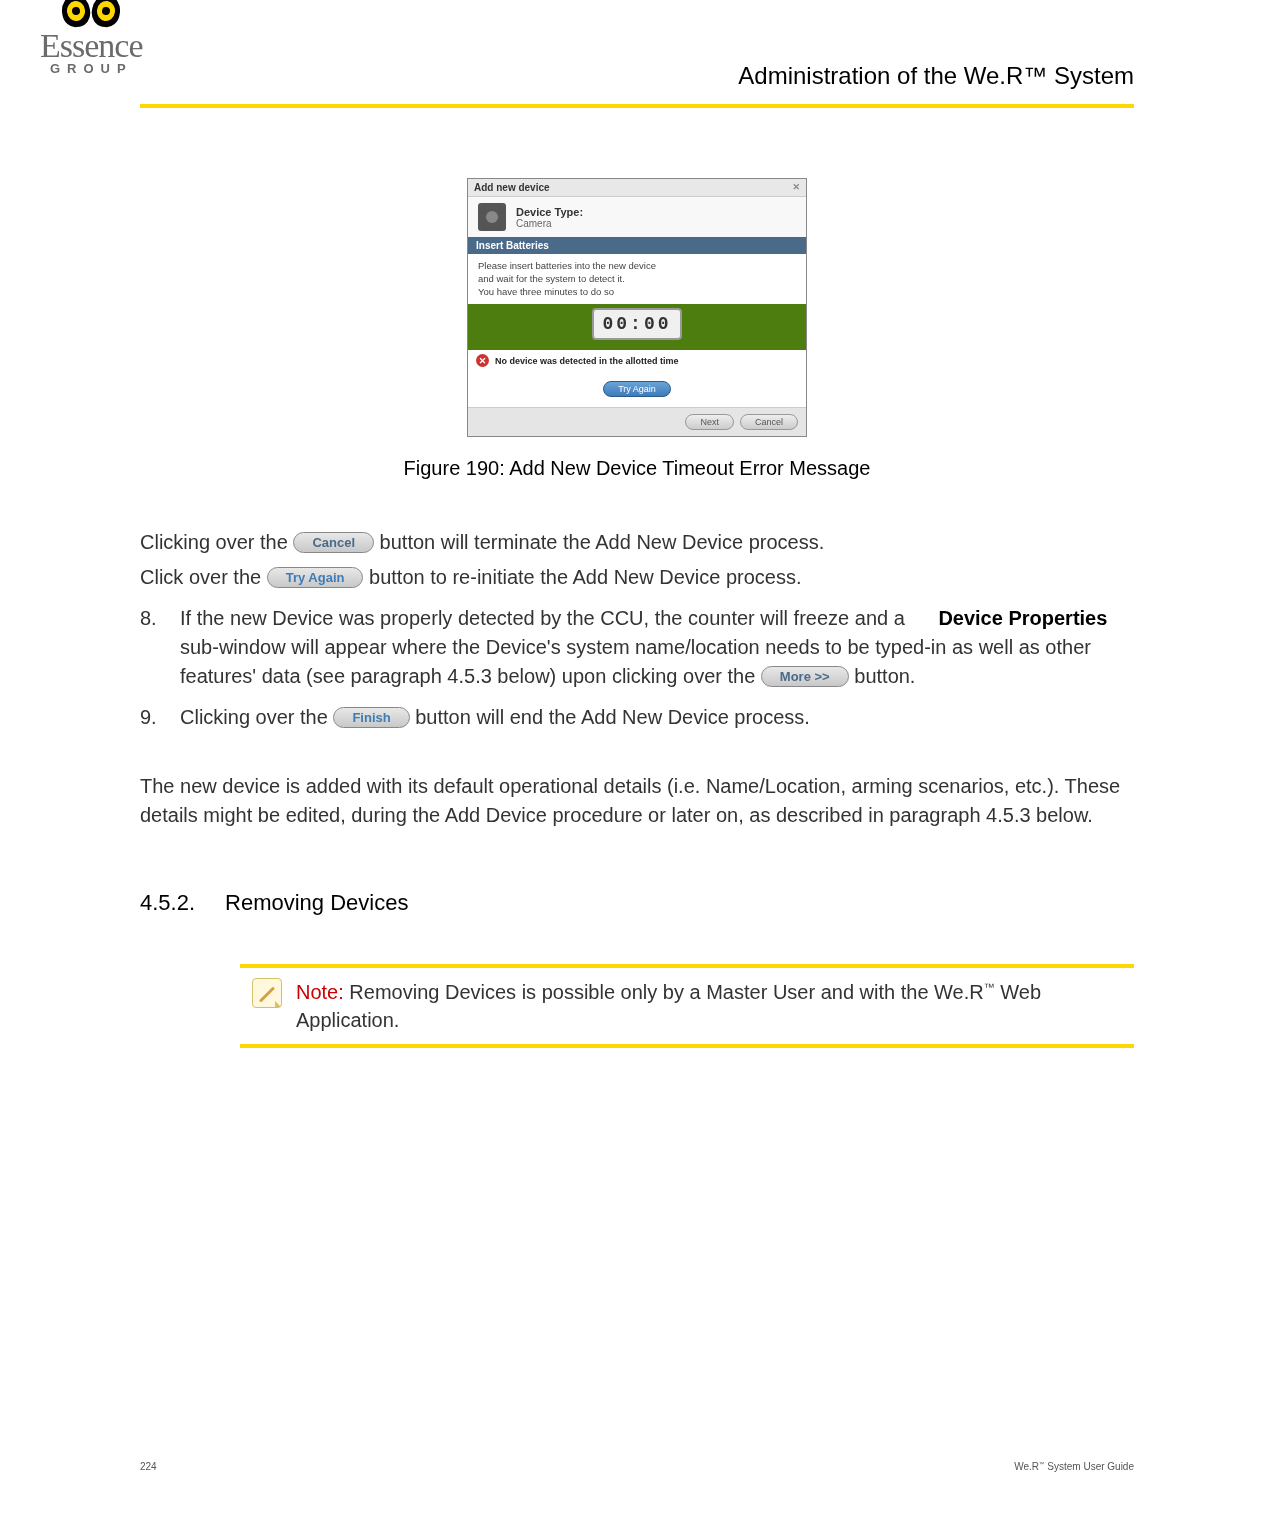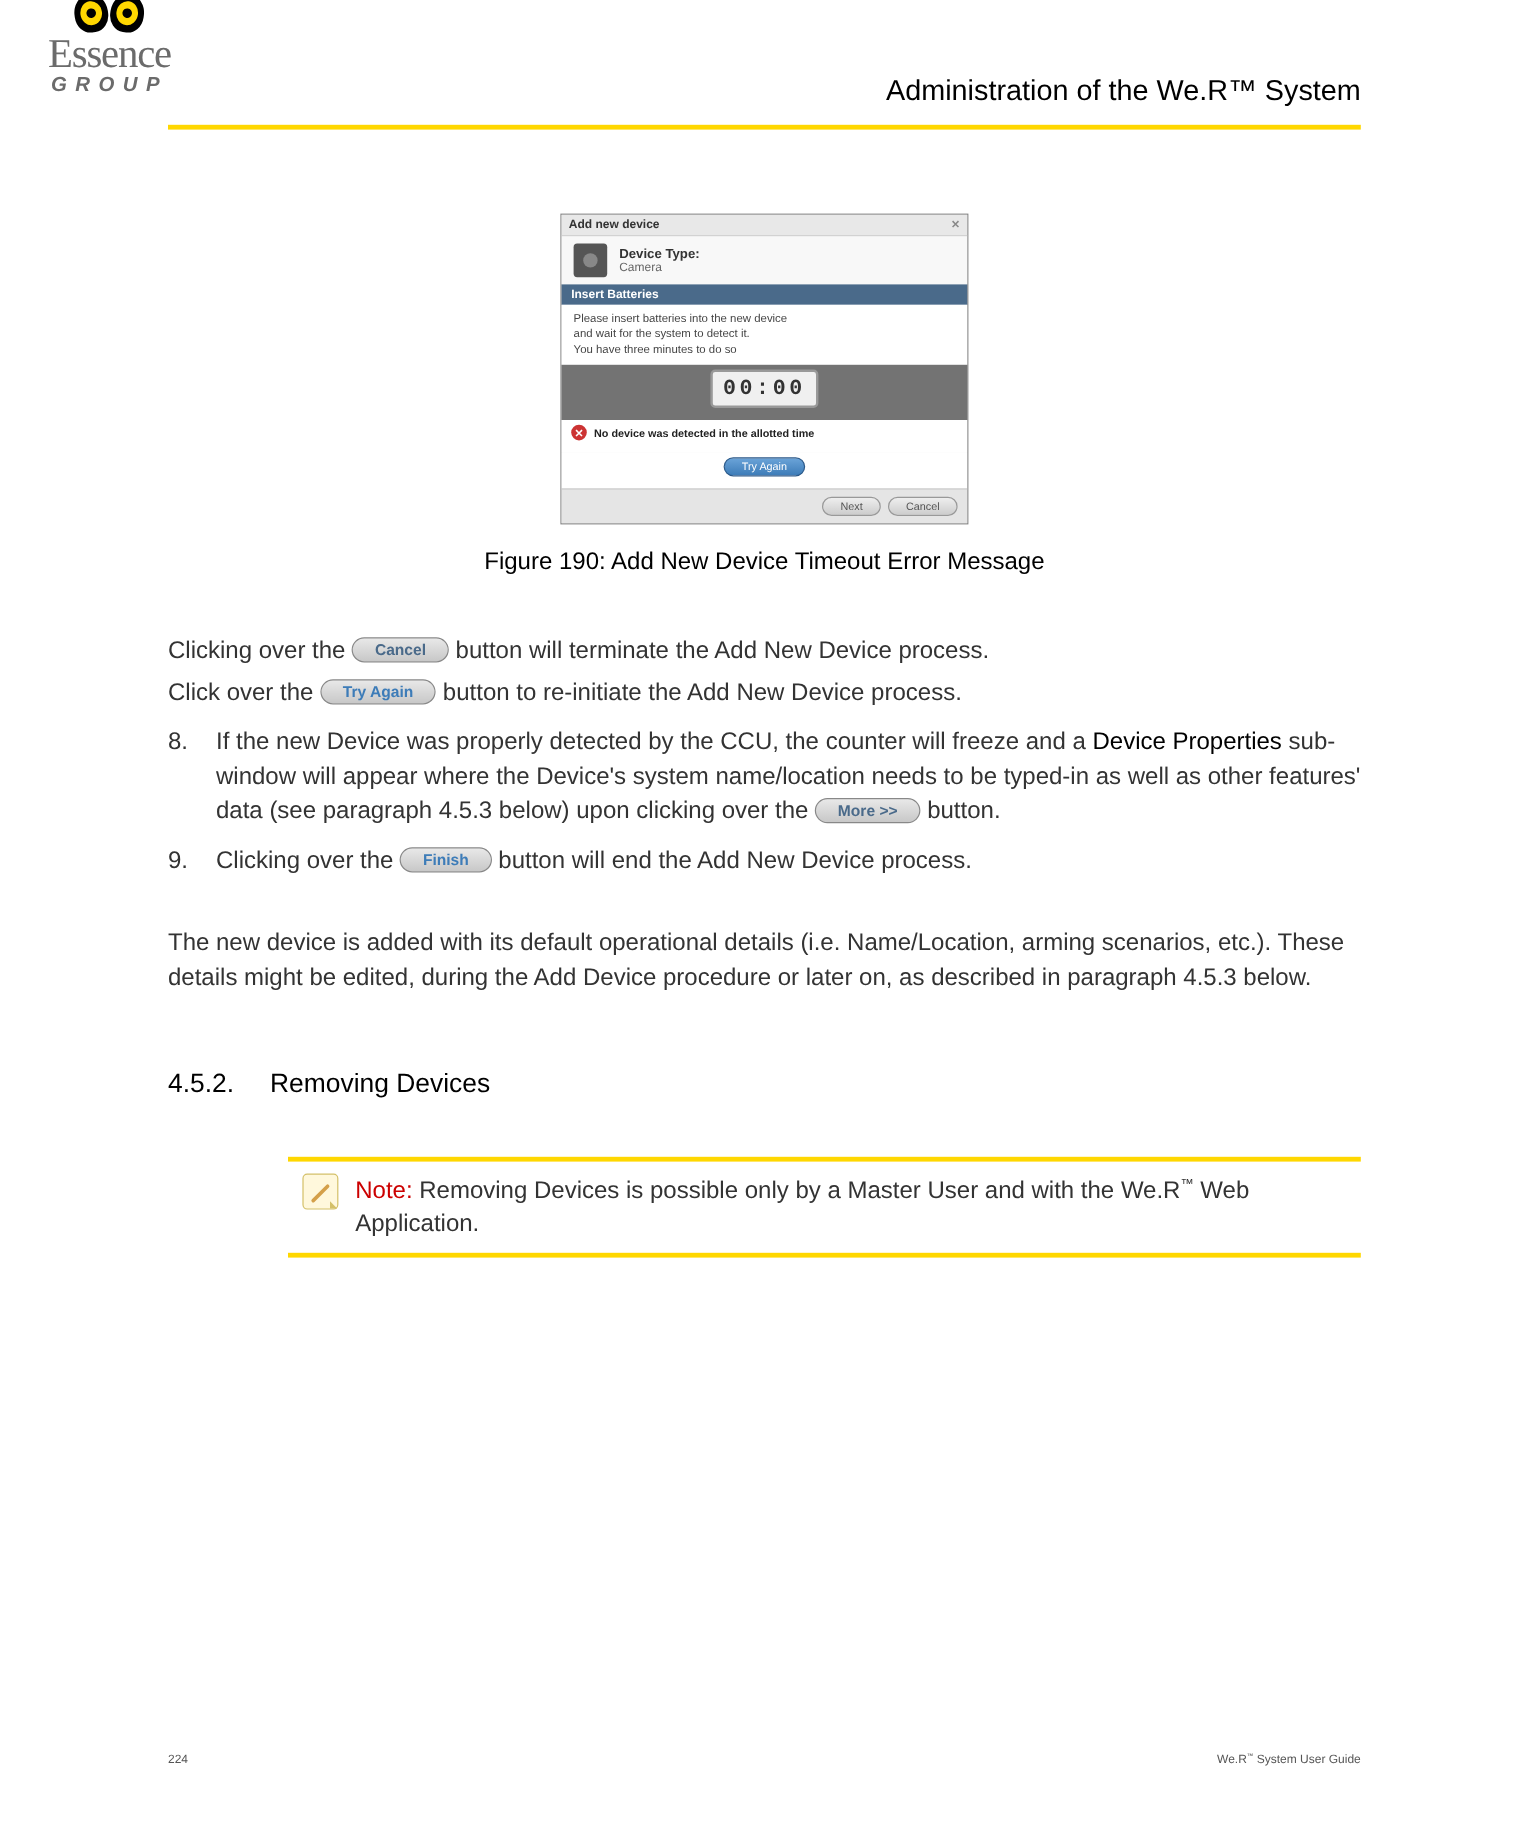--- a/index.html
+++ b/index.html
@@ -64,26 +64,25 @@
       z-index: 2;
     }
     .logo-text {
       font-family: Georgia, serif;
       font-size: 34px;
       color: #6b6b6b;
       letter-spacing: -1px;
       margin-top: -2px;
     }
     .logo-sub {
-      font-size: 17px;
+      font-size: 13px;
       letter-spacing: 7px;
       color: #6b6b6b;
       font-weight: bold;
       margin-top: -4px;
-      font-style: italic;
     }
     .header-title {
       position: absolute;
       right: 0;
       bottom: 14px;
       font-size: 24px;
       color: #000;
       margin-top: 20px;
     }
     .content {
@@ -141,21 +140,21 @@
       padding: 3px 8px;
     }
     .fb-instr {
       padding: 6px 10px;
       font-size: 9.5px;
       color: #444;
       line-height: 1.35;
       background: #fff;
     }
     .fb-counter {
-      background: #737373;
+      background: #4d7c0f;
       display: flex;
       justify-content: center;
       padding: 4px 0 10px;
     }
     .fb-lcd {
       border: 2px solid #999;
       border-radius: 4px;
       padding: 4px 8px;
       background: #f0f0f0;
       font-family: 'Courier New', monospace;
@@ -232,21 +231,21 @@
       top: -2px;
     }
     .inline-btn.blue-text { color: #3d7cb8; }
     .list-item {
       display: flex;
       gap: 14px;
       margin-top: 12px;
     }
     .list-num { flex-shrink: 0; width: 26px; }
     .list-body { flex: 1; }
-    .bold { font-weight: normal; color:#000; }
+    .bold { font-weight: bold; color:#000;margin-left:28px; }
     .para {
       margin-top: 40px;
     }
     .section-heading {
       margin-top: 60px;
       font-size: 22px;
       font-weight: 500;
       color: #000;
       display: flex;
       gap: 30px;

